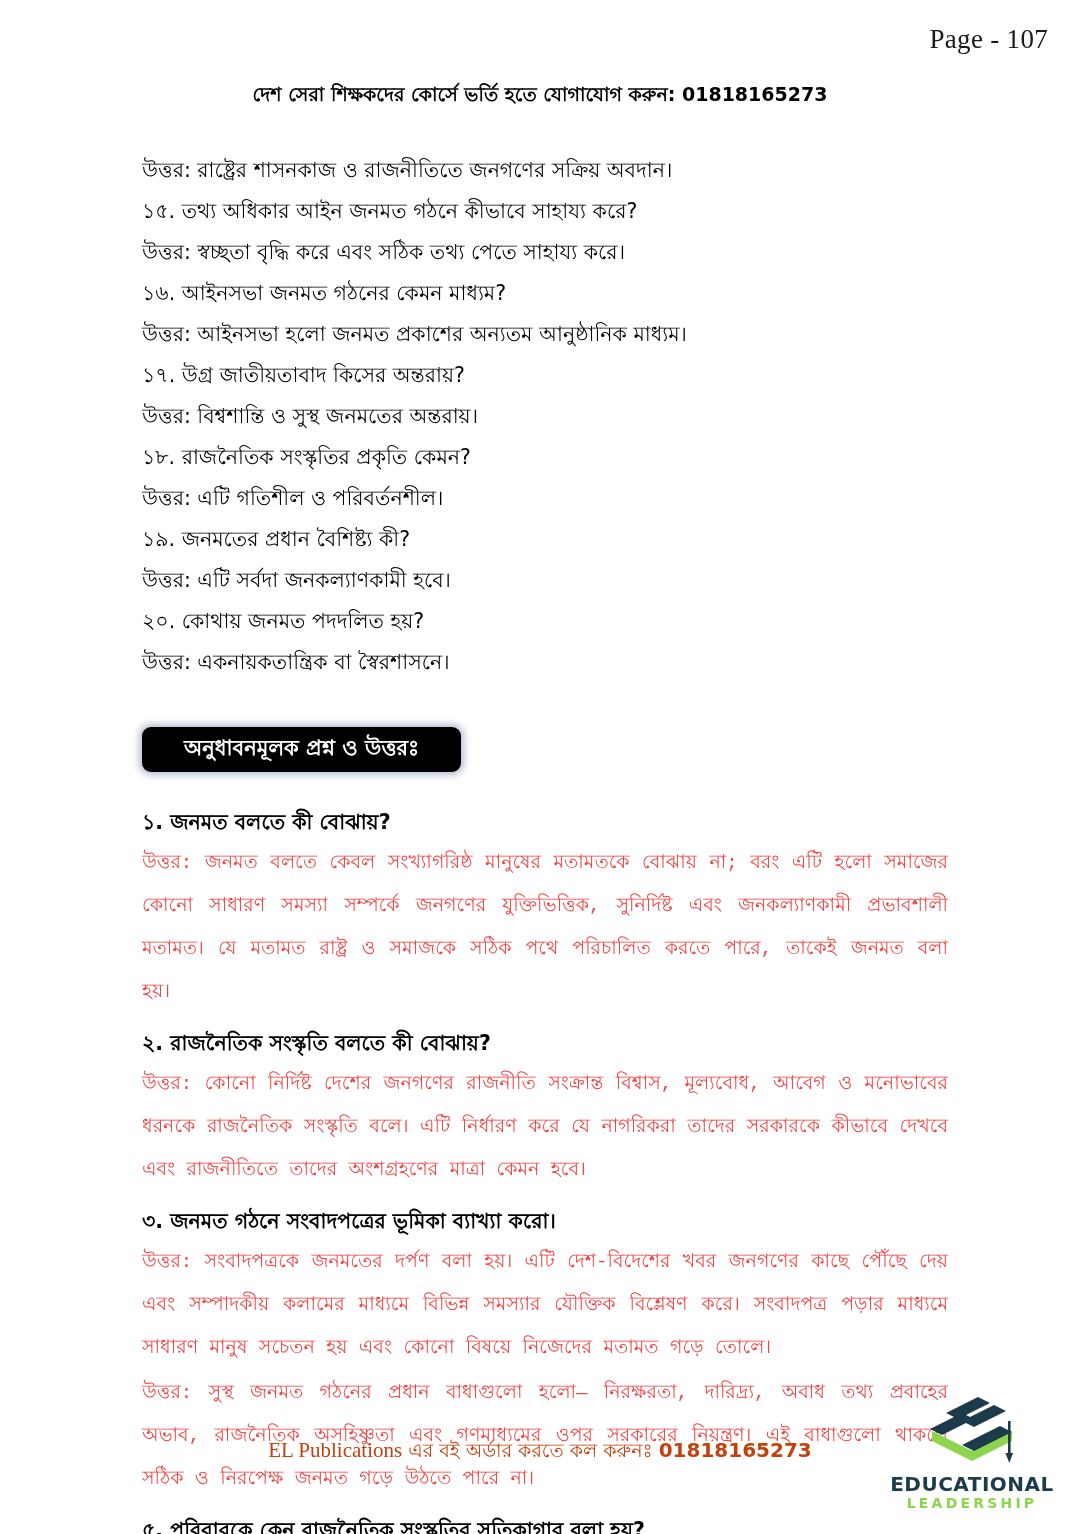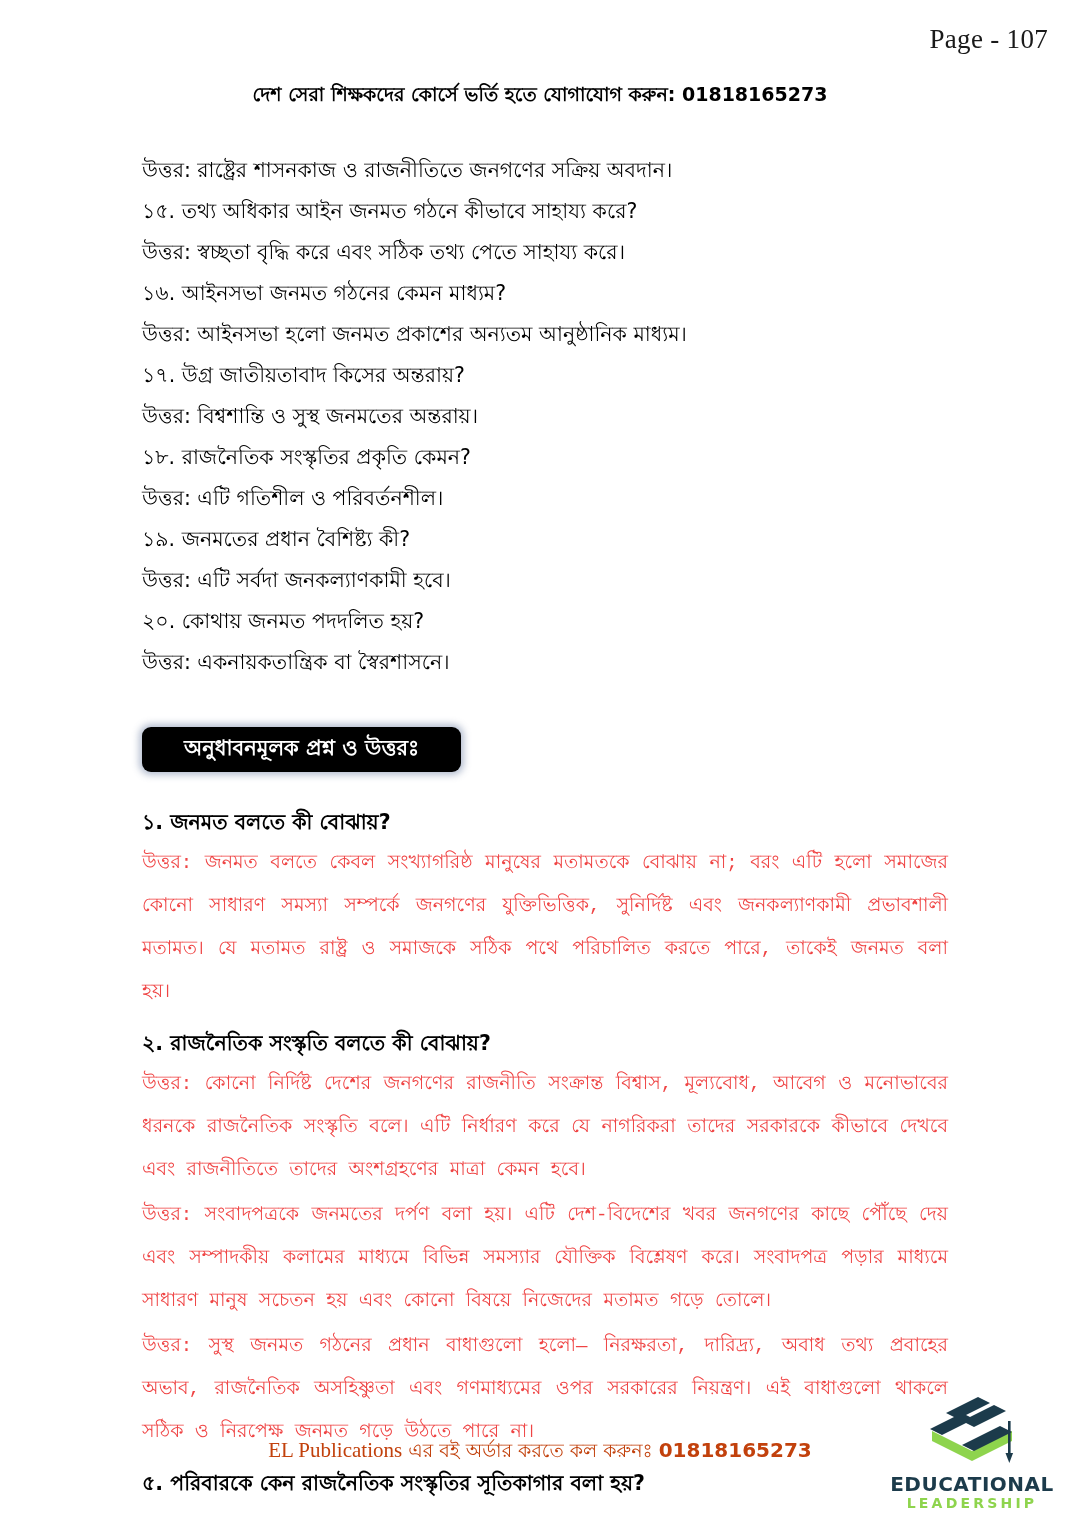--- a/index.html
+++ b/index.html
@@ -192,20 +192,21 @@
       <div class="q-head">১. জনমত বলতে কী বোঝায়?</div>
       <div class="a-body">উত্তর: জনমত বলতে কেবল সংখ্যাগরিষ্ঠ মানুষের মতামতকে বোঝায় না; বরং এটি হলো সমাজের কোনো সাধারণ সমস্যা সম্পর্কে জনগণের যুক্তিভিত্তিক, সুনির্দিষ্ট এবং জনকল্যাণকামী প্রভাবশালী মতামত। যে মতামত রাষ্ট্র ও সমাজকে সঠিক পথে পরিচালিত করতে পারে, তাকেই জনমত বলা হয়।</div>
     </div>
 
     <div class="qa-block">
       <div class="q-head">২. রাজনৈতিক সংস্কৃতি বলতে কী বোঝায়?</div>
       <div class="a-body">উত্তর: কোনো নির্দিষ্ট দেশের জনগণের রাজনীতি সংক্রান্ত বিশ্বাস, মূল্যবোধ, আবেগ ও মনোভাবের ধরনকে রাজনৈতিক সংস্কৃতি বলে। এটি নির্ধারণ করে যে নাগরিকরা তাদের সরকারকে কীভাবে দেখবে এবং রাজনীতিতে তাদের অংশগ্রহণের মাত্রা কেমন হবে।</div>
     </div>
 
     <div class="qa-block">
+      <div class="q-head">৩. জনমত গঠনে সংবাদপত্রের ভূমিকা ব্যাখ্যা করো।</div>
       <div class="a-body">উত্তর: সংবাদপত্রকে জনমতের দর্পণ বলা হয়। এটি দেশ-বিদেশের খবর জনগণের কাছে পৌঁছে দেয় এবং সম্পাদকীয় কলামের মাধ্যমে বিভিন্ন সমস্যার যৌক্তিক বিশ্লেষণ করে। সংবাদপত্র পড়ার মাধ্যমে সাধারণ মানুষ সচেতন হয় এবং কোনো বিষয়ে নিজেদের মতামত গড়ে তোলে।</div>
     </div>
 
     <div class="qa-block">
       <div class="a-body">উত্তর: সুস্থ জনমত গঠনের প্রধান বাধাগুলো হলো— নিরক্ষরতা, দারিদ্র্য, অবাধ তথ্য প্রবাহের অভাব, রাজনৈতিক অসহিষ্ণুতা এবং গণমাধ্যমের ওপর সরকারের নিয়ন্ত্রণ। এই বাধাগুলো থাকলে সঠিক ও নিরপেক্ষ জনমত গড়ে উঠতে পারে না।</div>
     </div>
 
     <div class="qa-block">
       <div class="q-head">৫. পরিবারকে কেন রাজনৈতিক সংস্কৃতির সূতিকাগার বলা হয়?</div>
     </div>

